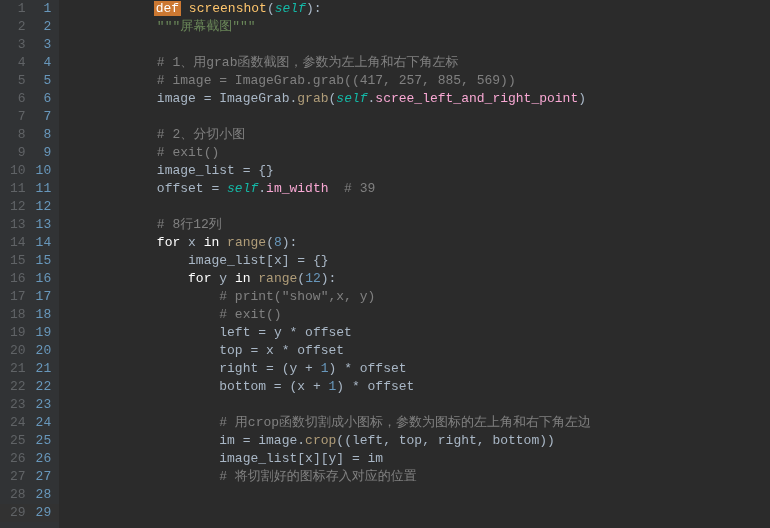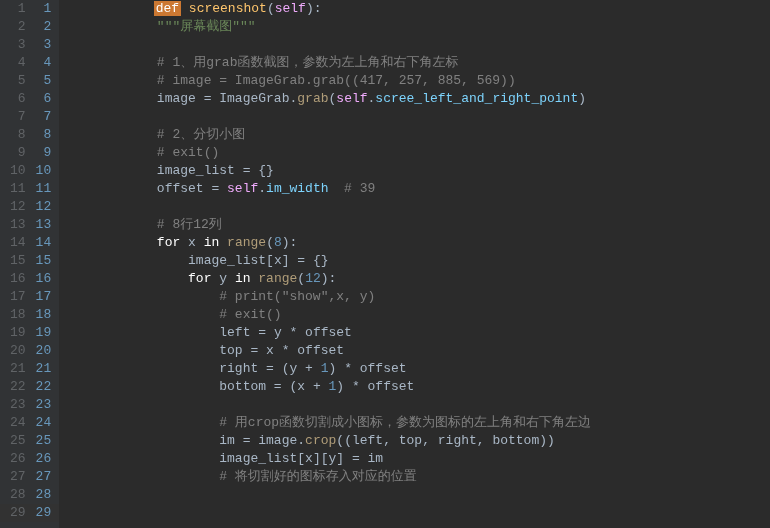--- a/index.html
+++ b/index.html
@@ -42,27 +42,27 @@
     padding-left: 4px;
   }
   .line {
     height: 18px;
     white-space: pre;
   }
   .line.current { background: #323232; }
   .kw { color: #ffffff; }
   .def-hl { background: #cc7832; color: #fff; padding: 0 2px; margin-left: 28px; }
   .fn { color: #ffc66d; }
-  .self { color: #f0abfc; }
+  .self { color: #14b8a6; font-style: italic; }
   .str { color: #6a8759; }
   .cmt { color: #808080; }
   .num { color: #6897bb; }
   .op  { color: #a9b7c6; }
   .id  { color: #a9b7c6; }
-  .attr{ color: #7dd3fc; }
+  .attr{ color: #f9a8d4; }
   .call{ color: #b09d79; }
   .p   { color: #a9b7c6; }
 </style>
 </head>
 <body>
 
 <div class="editor">
   <div class="gutter">
     <div class="gutter-col" id="gutter-left">
         <div class="ln">1</div>

